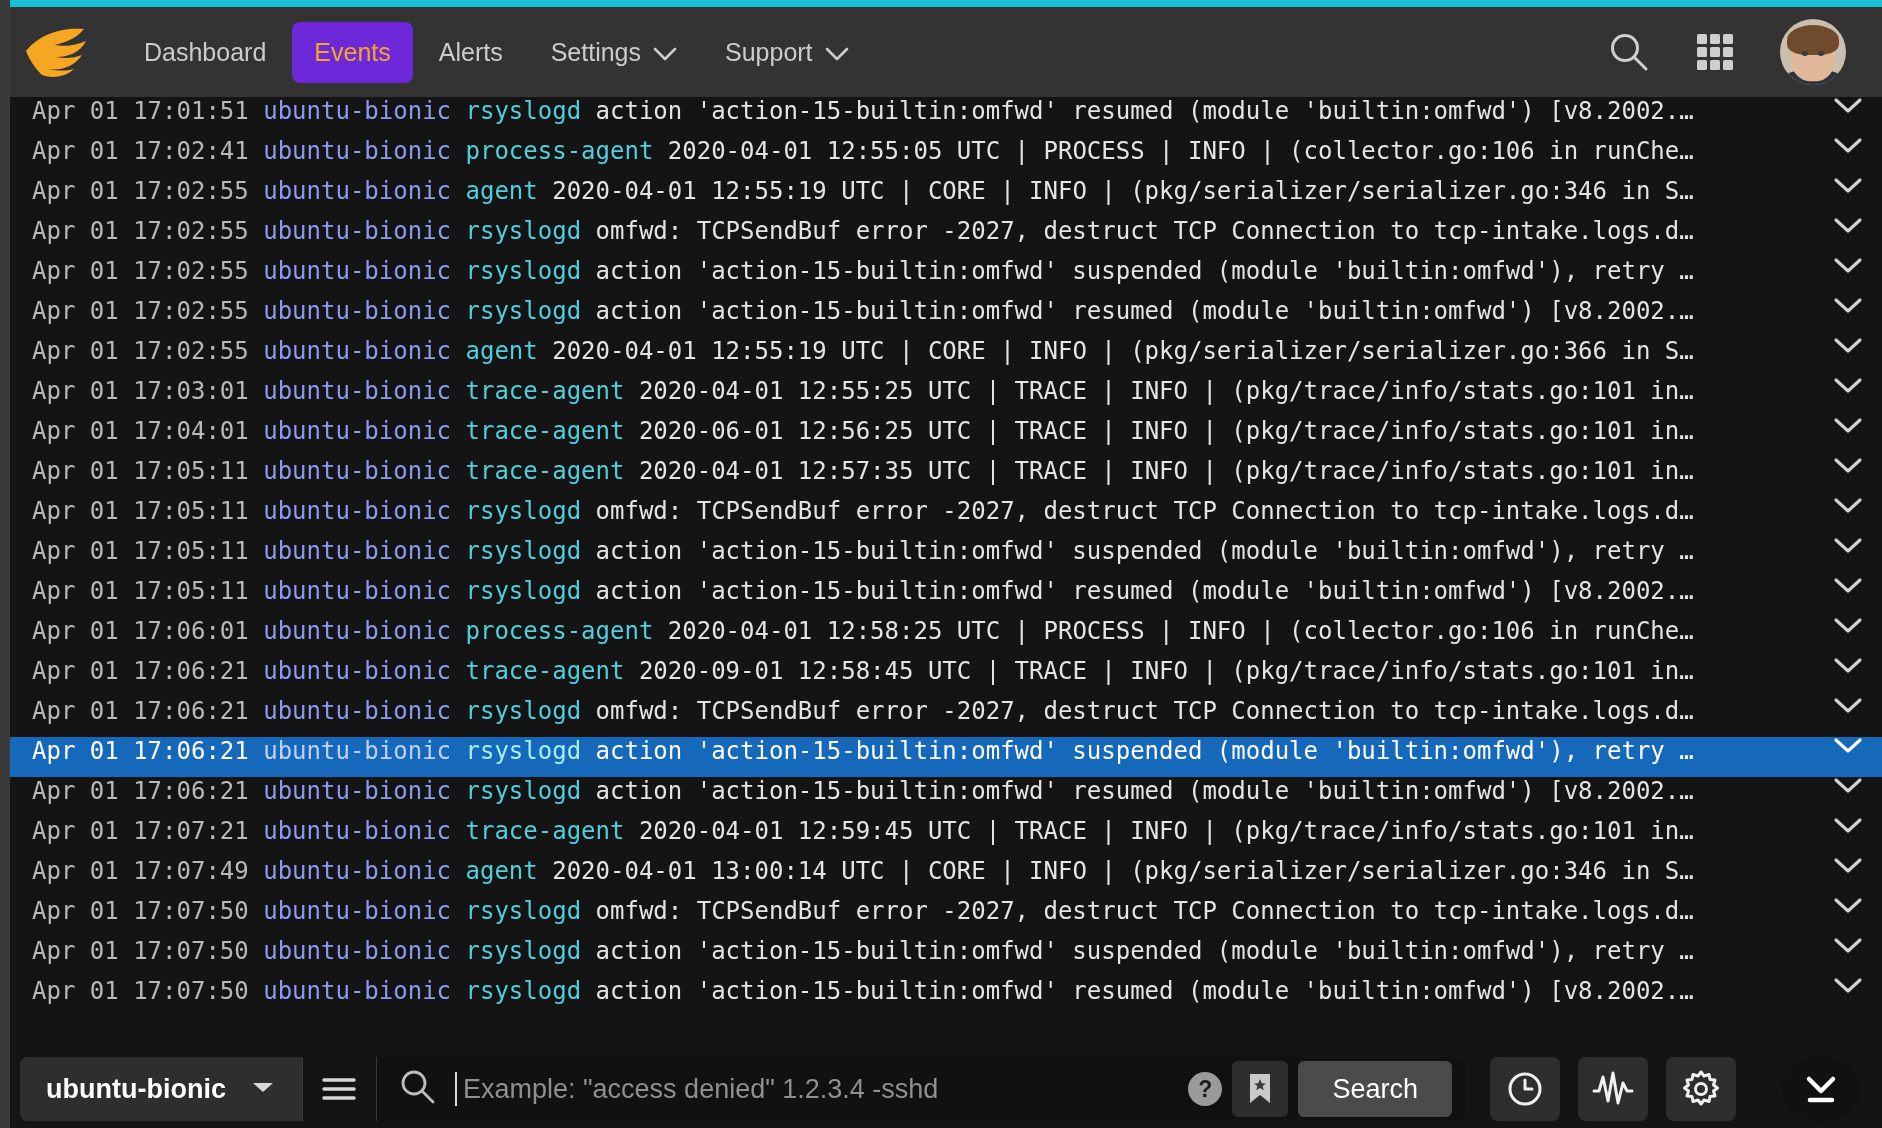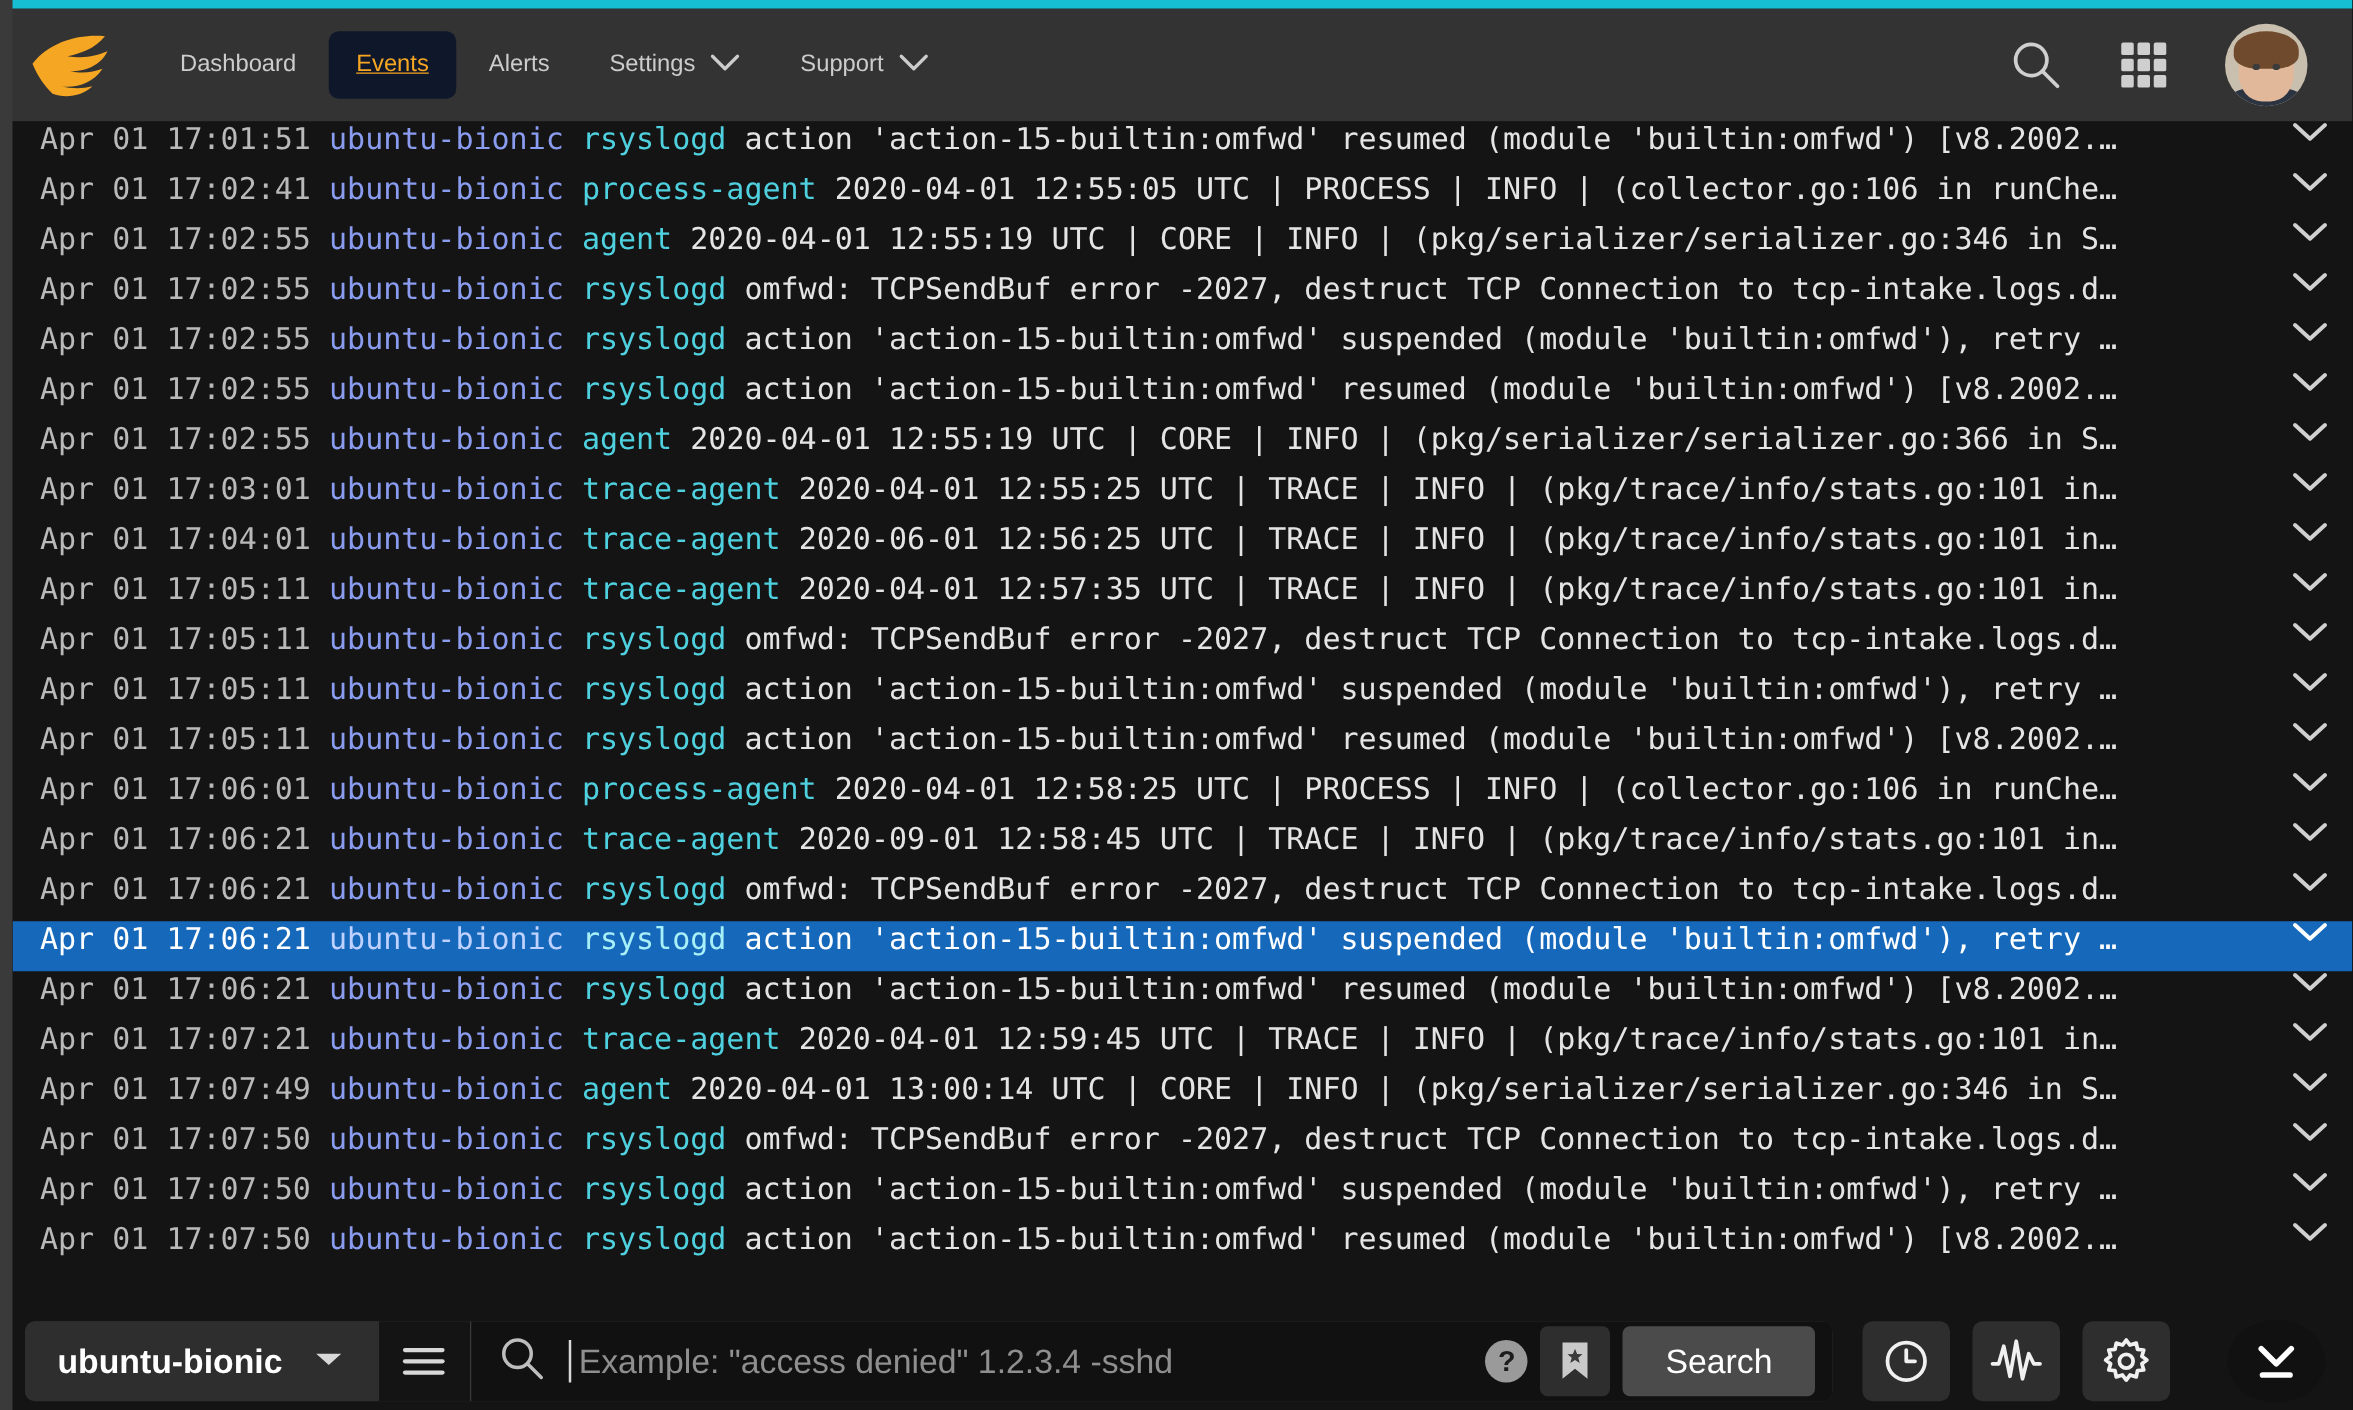--- a/index.html
+++ b/index.html
@@ -29,25 +29,25 @@
     background: #333333;
     display: flex; align-items: center;
     z-index: 5;
   }
   .logo {
     margin-left: 22px; width: 72px; height: 56px;
     display: flex; align-items: center; justify-content: center;
   }
   .nav { display: flex; align-items: center; margin-left: 28px; gap: 4px; }
   .nav-item {
-    font-size: 19px; color: #cccccc; padding: 16px 22px;
+    font-size: 25px; color: #cccccc; padding: 16px 22px;
     border-radius: 8px; cursor: pointer; white-space: nowrap;
     display: flex; align-items: center; gap: 12px;
   }
-  .nav-item.active { background: #0f172a; color: #f5a623; text-decoration: underline; }
+  .nav-item.active { background: #6d28d9; color: #f5a623; }
   .chev-sm { display: inline-block; }
   .header-right {
     margin-left: auto; display: flex; align-items: center; gap: 44px;
     margin-right: 36px;
   }
   .hdr-icon { cursor: pointer; display: flex; align-items: center; justify-content: center; }
   .avatar {
     width: 66px; height: 66px; border-radius: 50%;
     background: #c9bfae; overflow: hidden; position: relative; cursor: pointer;
     flex: none;

